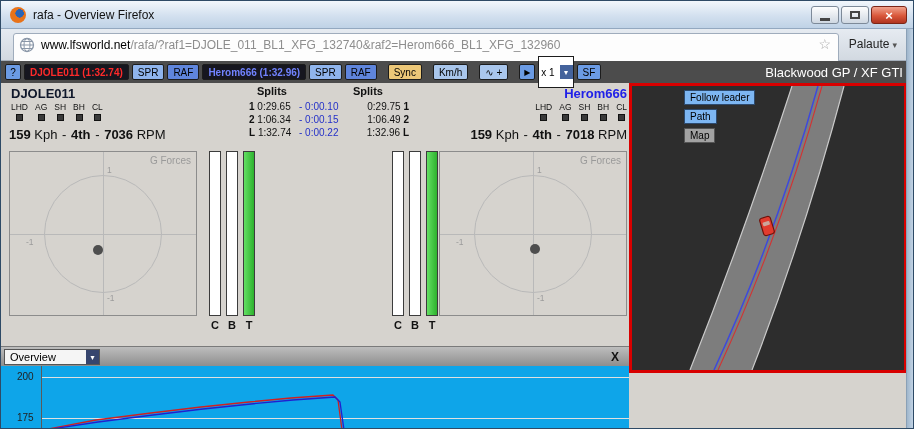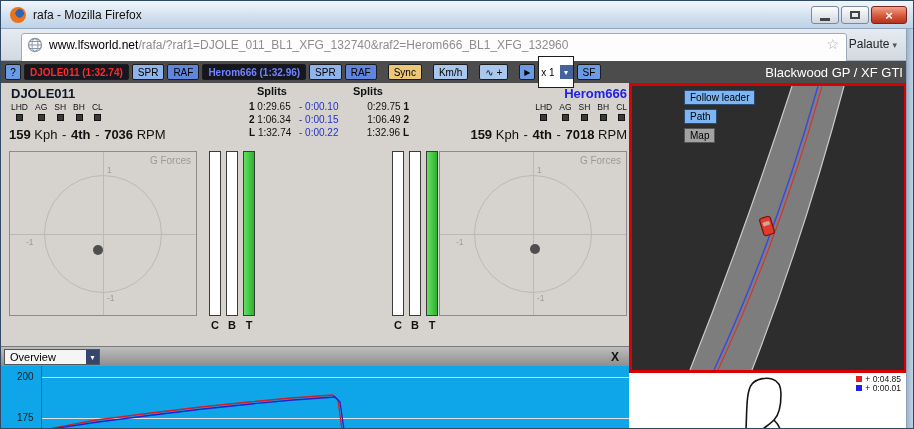--- a/index.html
+++ b/index.html
@@ -18,21 +18,21 @@
   .winbtns { position:absolute; top:5px; right:8px; display:flex; gap:2px; }
   .wbtn { width:28px; height:18px; border:1px solid #7d8a99; border-radius:3px;
     background:linear-gradient(#fdfdfd,#cfd8e2); display:flex; align-items:center; justify-content:center; }
   .glyph-min { width:10px; height:3px; background:#444; margin-top:8px; }
   .glyph-max { width:10px; height:8px; border:2px solid #444; }
   .wbtn.close { width:36px; background:linear-gradient(#f0a38d,#d9573a 55%,#b03420); border-color:#7c2516;
     color:#fff; font-weight:bold; font-size:13px; }
   
   .addressrow { position:absolute; left:0; top:28px; width:914px; height:32px;
     background:linear-gradient(#e6ebf1,#d2d9e1); border-bottom:1px solid #a6b0bc; }
-  .urlbar { position:absolute; left:20px; top:4px; width:826px; height:34px;
+  .urlbar { position:absolute; left:12px; top:4px; width:826px; height:34px;
     background:#fdfdfd; border:1px solid #9facbc; border-radius:3px; }
   .globe { position:absolute; left:5px; top:3px; }
   .url { position:absolute; left:27px; top:4px; font-size:12px; white-space:nowrap; }
   .url .host { color:#000; }
   .url .upath { color:#8d8d8d; }
   .star { position:absolute; right:7px; top:2px; font-size:14px; color:#a9a9a9; }
   .feedback { position:absolute; right:18px; top:8px; font-size:12px; color:#222; }
   .feedback .ddarrow { font-size:9px; color:#555; margin-left:3px; }
   
   .toolbar { position:absolute; left:0; top:60px; width:914px; height:22px; background:#4c4c4c;
@@ -138,21 +138,21 @@
   .rframe { position:absolute; left:905px; top:28px; width:9px; height:401px;
     background:linear-gradient(to right,#9fb6cc,#cddcec); border-left:1px solid #8aa0b6; }
 </style>
 </head>
 <body>
 
 <div class="window">
 
   <div class="titlebar">
     <div class="favicon"></div>
-    <div class="wtitle">rafa - Mozilla Firefox</div>
+    <div class="wtitle">rafa - Overview Firefox</div>
     <div class="winbtns">
       <div class="wbtn">
           <span class="glyph-min"></span>
         </div>
       <div class="wbtn">
           <span class="glyph-max"></span>
         </div>
       <div class="wbtn close">
           <span>×</span>
         </div>
@@ -363,32 +363,16 @@
       <g transform="translate(135,140) rotate(-17)">
         <rect x="-5.5" y="-9" width="11" height="18" rx="2.5" fill="#e23b2e" stroke="#6e130b" stroke-width="1.2"></rect>
         <rect x="-3.5" y="-4.5" width="7" height="4" rx="1" fill="#c9b8ae" opacity="0.85"></rect>
       </g>
     </svg>
     <div class="mbtn mfollow">Follow leader</div>
     <div class="mbtn mpath">Path</div>
     <div class="mbtn mmap">Map</div>
   </div>
 
-  <div class="belowmap">
-    <div class="legend">
-      <div class="lrow">
-          <span class="sq red"></span>
-          <span>+ 0:04.85</span>
-        </div>
-      <div class="lrow">
-          <span class="sq blue"></span>
-          <span>+ 0:00.01</span>
-        </div>
-    </div>
-    <svg class="outlinesvg" width="90" height="54" viewBox="0 0 90 54">
-      <path d="M22,54 C23,36 22,16 28,9 C32,4 42,2 48,4 C55,6 57,11 57,19 C57,30 56,39 50,45 C45,50 41,52 39,54" stroke="#141414" stroke-width="1.6" fill="none"></path>
-      <path d="M50,45 C53,48 55,51 56,54" stroke="#141414" stroke-width="1.6" fill="none"></path>
-    </svg>
-  </div>
 
   <div class="rframe"></div>
 
 </div>
 
 </body></html>

